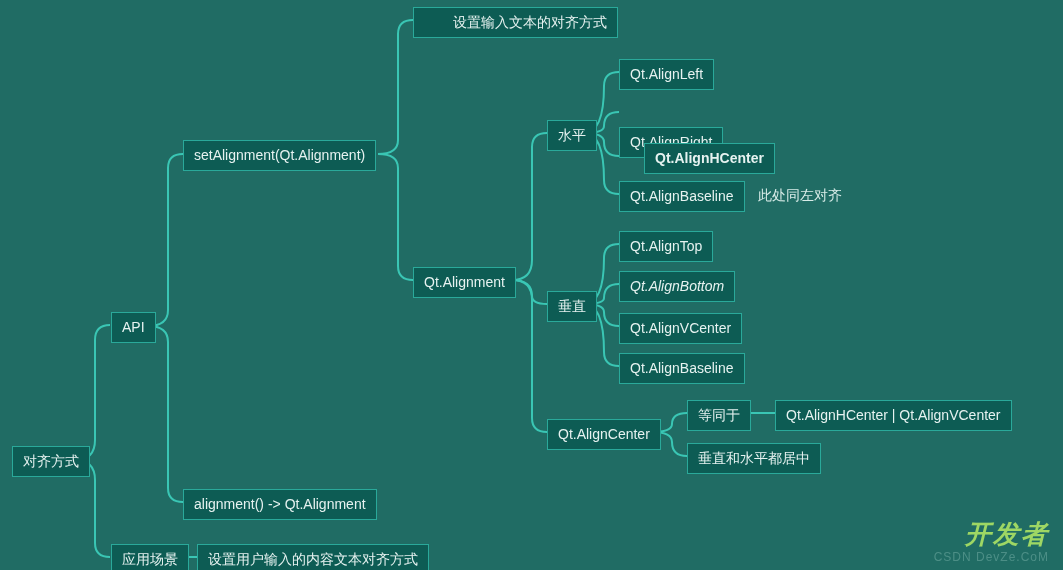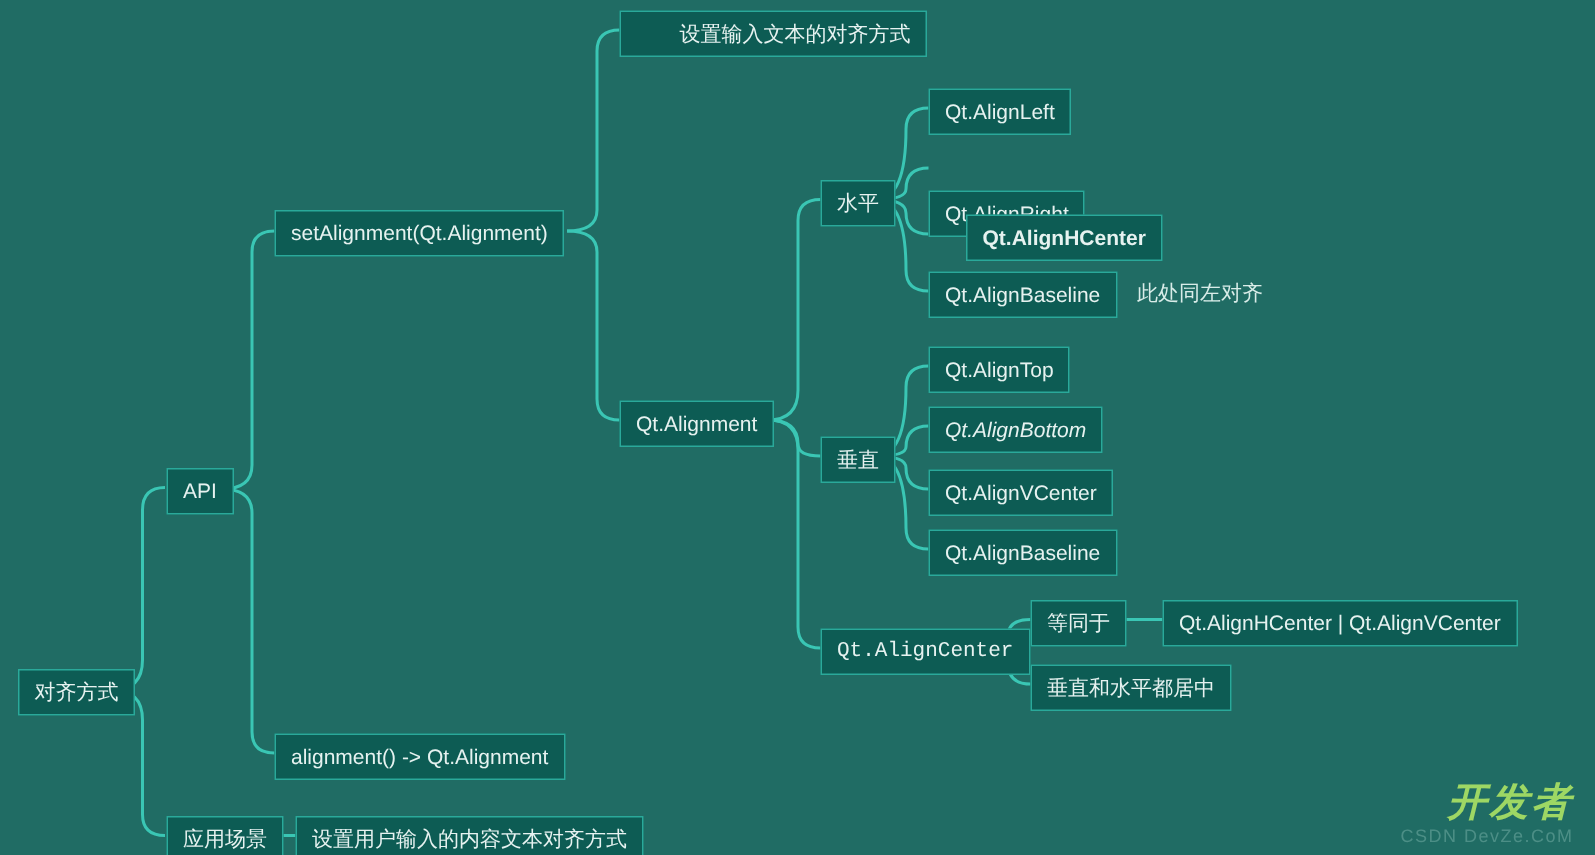--- a/index.html
+++ b/index.html
@@ -115,21 +115,21 @@
 <div class="node" style="left:619px; top:181px;"><span>Qt.AlignBaseline</span></div>
 <div class="note" style="left:758px; top:187px;"><span>此处同左对齐</span></div>
 
 <div class="node" style="left:547px; top:291px;"><span>垂直</span></div>
 
 <div class="node" style="left:619px; top:231px;"><span>Qt.AlignTop</span></div>
 <div class="node" style="left:619px; top:271px;font-style:italic;"><span>Qt.AlignBottom</span></div>
 <div class="node" style="left:619px; top:313px;"><span>Qt.AlignVCenter</span></div>
 <div class="node" style="left:619px; top:353px;"><span>Qt.AlignBaseline</span></div>
 
-<div class="node" style="left:547px; top:419px;font-family:Liberation Mono, monospace;"><span>Qt.AlignCenter</span></div>
+<div class="node" style="left:547px; top:419px;"><span>Qt.AlignCenter</span></div>
 
 <div class="node" style="left:687px; top:400px;"><span>等同于</span></div>
 <div class="node" style="left:775px; top:400px;"><span>Qt.AlignHCenter | Qt.AlignVCenter</span></div>
 
 <div class="node" style="left:687px; top:443px;"><span>垂直和水平都居中</span></div>
 
 <div class="node" style="left:183px; top:489px;"><span>alignment() -&gt; Qt.Alignment</span></div>
 
 <div class="node" style="left:111px; top:544px;"><span>应用场景</span></div>
 <div class="node" style="left:197px; top:544px;"><span>设置用户输入的内容文本对齐方式</span></div>

